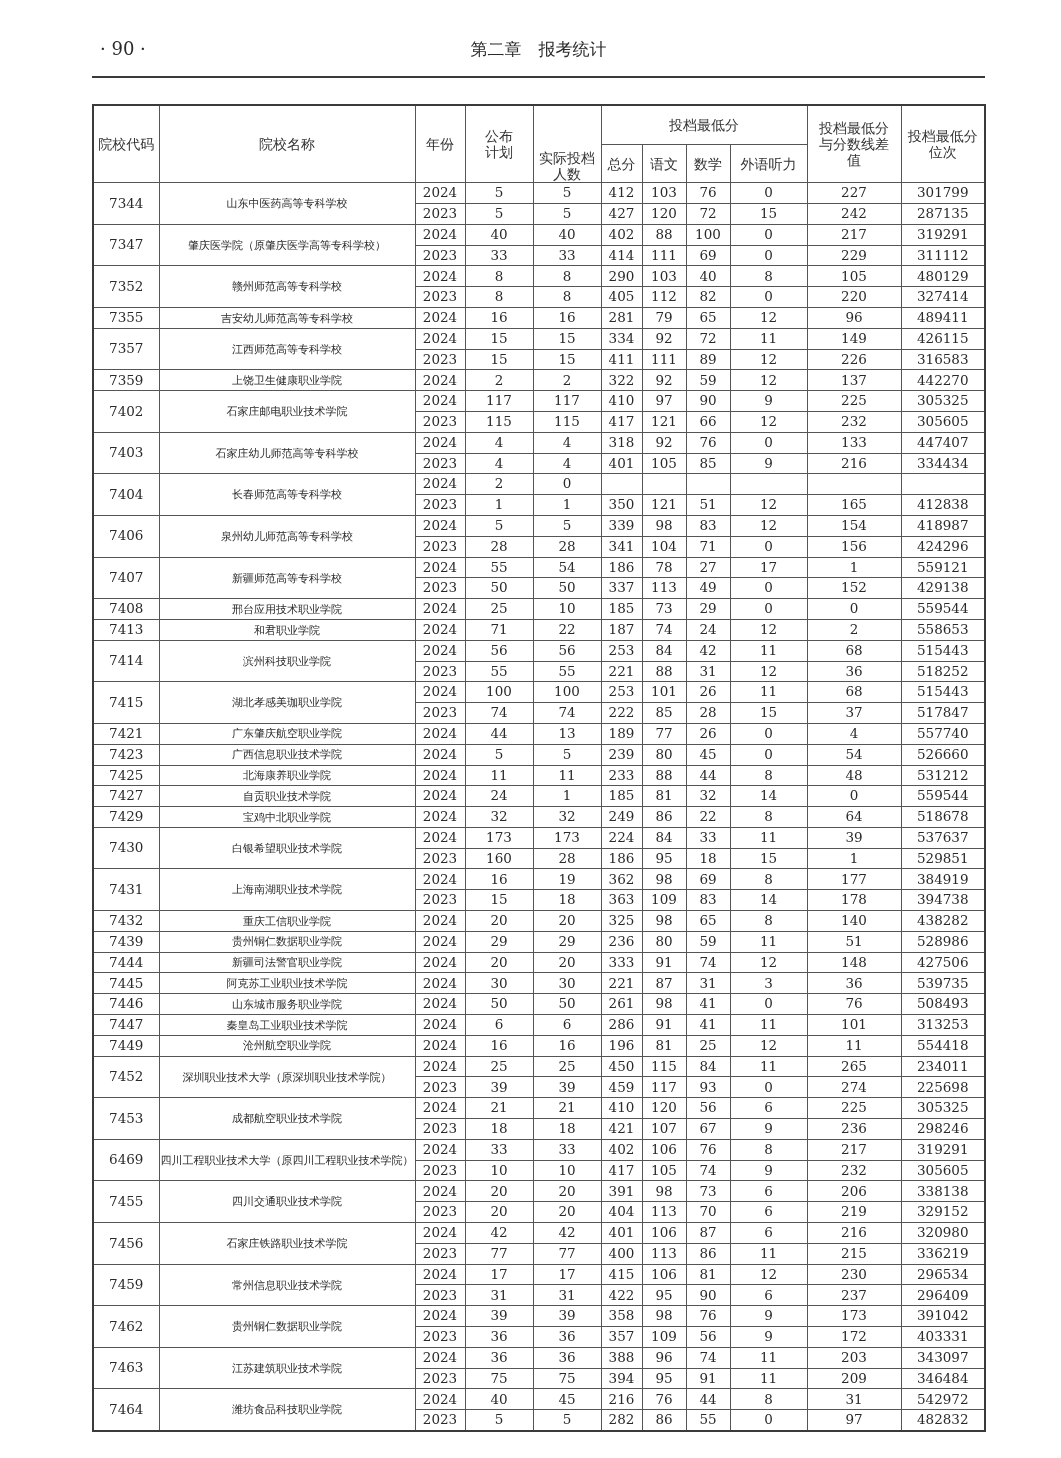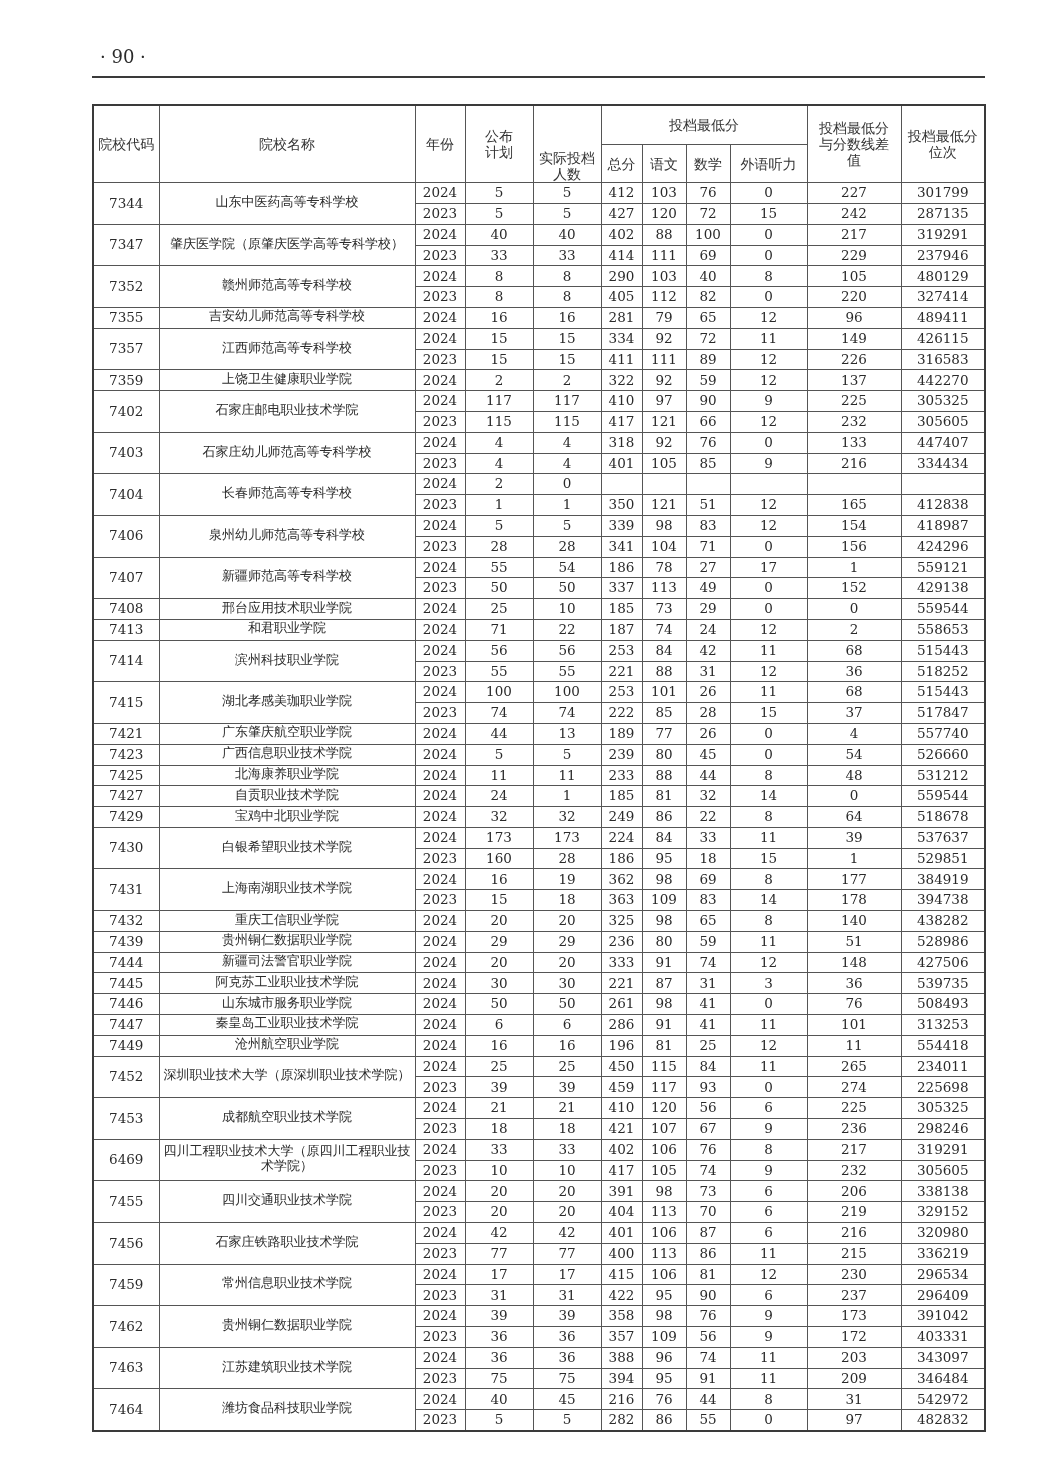--- a/index.html
+++ b/index.html
@@ -1,34 +1,35 @@
 <!DOCTYPE html>
 <html><head>
 <meta charset="utf-8">
 <style>
   html, body { margin: 0; padding: 0; background: #ffffff; }
   body { width: 1061px; height: 1458px; position: relative; font-family: "DejaVu Serif", "Liberation Serif", serif; color: #2a2a2a; }
-  .page-header { position: absolute; left: 92px; top: 44px; width: 893px; height: 28px; }
+  .page-header { position: absolute; left: 92px; top: 36px; width: 893px; height: 28px; }
   .page-num { position: absolute; left: 8px; top: 2px; font-size: 18px; }
   .chapter { position: absolute; left: 0; width: 100%; top: 2px; text-align: center; font-size: 17px; font-family: "DejaVu Sans", sans-serif; }
   .header-rule { position: absolute; left: 92px; top: 76px; width: 893px; height: 0; border-top: 2px solid #3a3a3a; }
   table.data { position: absolute; left: 92px; top: 104px; border-collapse: collapse; border: 2px solid #3a3a3a; font-size: 13.5px; }
   table.data th, table.data td { border: 1px solid #555; padding: 0; text-align: center; font-weight: normal; line-height: 1.15; }
   table.data th { font-size: 14px; font-family: "DejaVu Sans", sans-serif; color: #333; }
   table.data td { height: 19.8px; }
-  td.name { text-align: left; padding-left: 11px; font-family: Liberation Mono, monospace; font-size: 13px; line-height: 1.35; }
+  td.name { text-align: left; padding-left: 11px; font-family: Liberation Serif, serif; font-size: 11px; line-height: 1.35; }
   td.code { font-size: 13.5px; }
   tr.hdr1 th { height: 26px; }
   tr.hdr2 th { height: 25px; margin-left: 36px; }
 </style>
 </head>
 <body>
 
 <div class="page-header">
   <span class="page-num">· 90 ·</span>
+  <span class="chapter">第二章　报考统计</span>
 </div>
 <div class="header-rule"></div>
 
 <table class="data">
   <colgroup>
     <col style="width:66px">
       <col style="width:256px">
       <col style="width:50px">
       <col style="width:68px">
       <col style="width:68px">
@@ -97,21 +98,21 @@
       </tr>
       <tr>
         <td>2023</td>
         <td>33</td>
         <td>33</td>
         <td>414</td>
         <td>111</td>
         <td>69</td>
         <td>0</td>
         <td>229</td>
-        <td>237946</td>
+        <td>311112</td>
       </tr>
       <tr>
         <td class="code" rowspan="2">7352</td>
         <td class="name" rowspan="2">赣州师范高等专科学校</td>
         <td>2024</td>
         <td>8</td>
         <td>8</td>
         <td>290</td>
         <td>103</td>
         <td>40</td>

